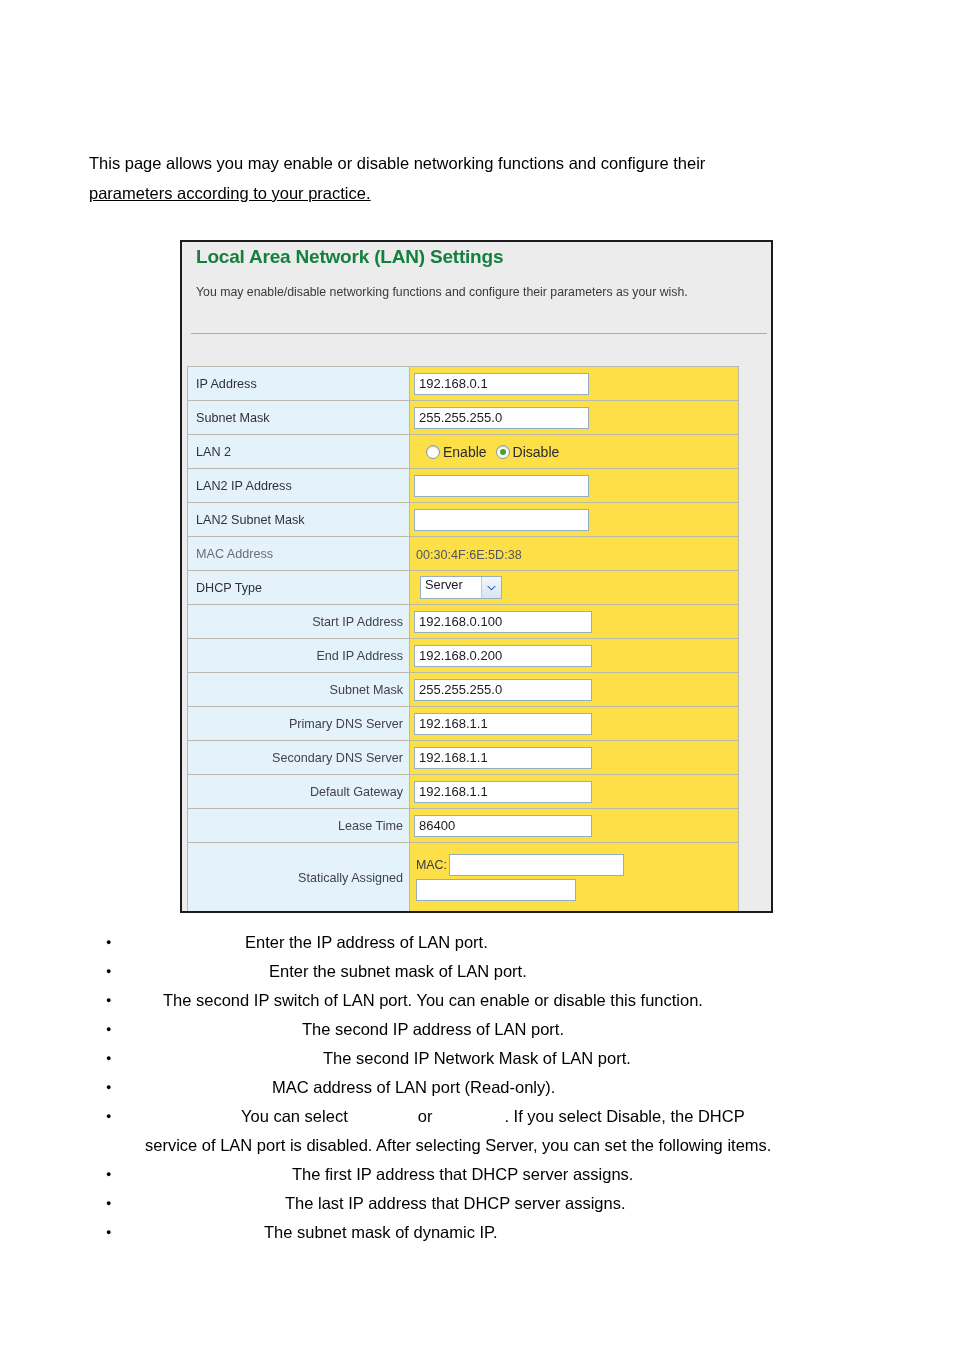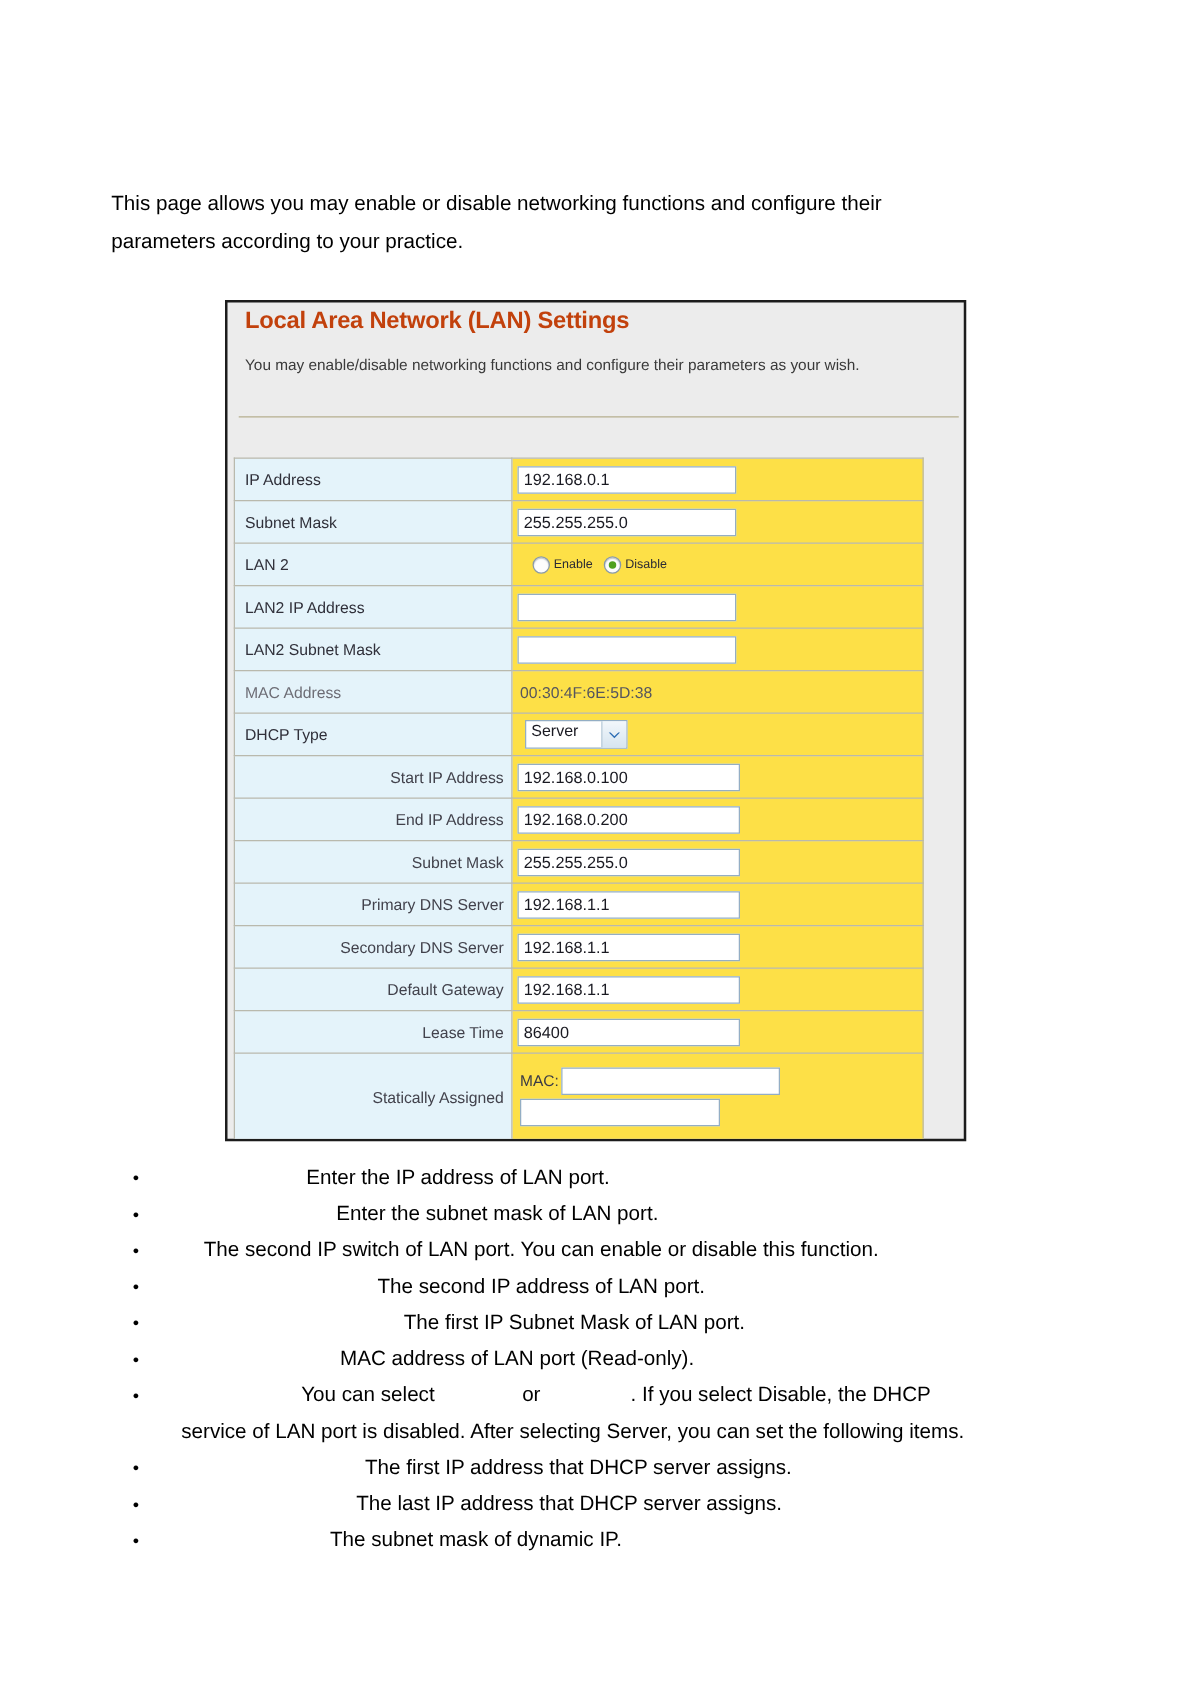--- a/index.html
+++ b/index.html
@@ -20,21 +20,21 @@
   .doc-intro {
     position: absolute;
     left: 89px;
     top: 148px;
     width: 776px;
     font-size: 16.5px;
     line-height: 30px;
     text-align: justify;
     color: #000;
   }
-  .doc-intro .line2 { text-align: left; }
+  .doc-intro .line2 { text-align: left; text-decoration: underline; }
 
   
   .shot {
     position: absolute;
     left: 180px;
     top: 240px;
     width: 593px;
     height: 673px;
     background: #ececec;
     border: 2px solid #1c1c1c;
@@ -48,21 +48,21 @@
     right: 0; bottom: 0;
     padding: 0;
   }
 
   .panel-title {
     position: absolute;
     left: 14px;
     top: 4px;
     font-size: 19px;
     font-weight: bold;
-    color: #c2410c;
+    color: #15803d;
     letter-spacing: -0.2px;
     white-space: nowrap;
   }
   .panel-subtitle {
     position: absolute;
     left: 14px;
     top: 43px;
     font-size: 12.3px;
     color: #3a3a3a;
     white-space: nowrap;
@@ -143,21 +143,21 @@
   .txtfield.w178 { width: 178px; }
 
   .readonly-text {
     font-size: 12.6px;
     color: #55555e;
     padding-left: 2px;
   }
 
   
   .radio-group { display: flex; align-items: center; gap: 9px; padding-left: 12px; }
-  .radio-item { display: flex; align-items: center; gap: 3px; font-size: 10px; color: #2a2a33; }
+  .radio-item { display: flex; align-items: center; gap: 3px; font-size: 14px; color: #2a2a33; }
   .radio-dot {
     width: 12px; height: 12px; border-radius: 50%;
     background: #fdfdfd;
     border: 1px solid #8a9aa8;
     box-shadow: inset 0 1px 1px rgba(110,125,140,0.45);
     display: inline-block;
     position: relative;
     flex: none;
   }
   .radio-dot.checked::after {
@@ -410,21 +410,21 @@
 
   <div class="bullet-row">
     <span class="gap" style="width:46px"></span><span>The second IP switch of LAN port. You can enable or disable this function.</span>
   </div>
 
   <div class="bullet-row">
     <span class="gap" style="width:185px"></span><span>The second IP address of LAN port.</span>
   </div>
 
   <div class="bullet-row">
-    <span class="gap" style="width:206px"></span><span>The first IP Subnet Mask of LAN port.</span>
+    <span class="gap" style="width:206px"></span><span>The second IP Network Mask of LAN port.</span>
   </div>
 
   <div class="bullet-row">
     <span class="gap" style="width:155px"></span><span>MAC address of LAN port (Read-only).</span>
   </div>
 
   <div class="bullet-row">
     <span class="gap" style="width:124px"></span><span>You can select</span><span class="gap" style="width:70px"></span><span>or</span><span class="gap" style="width:72px"></span><span>. If you select Disable, the DHCP</span>
     <span class="cont">service of LAN port is disabled. After selecting Server, you can set the following items.</span>
   </div>

